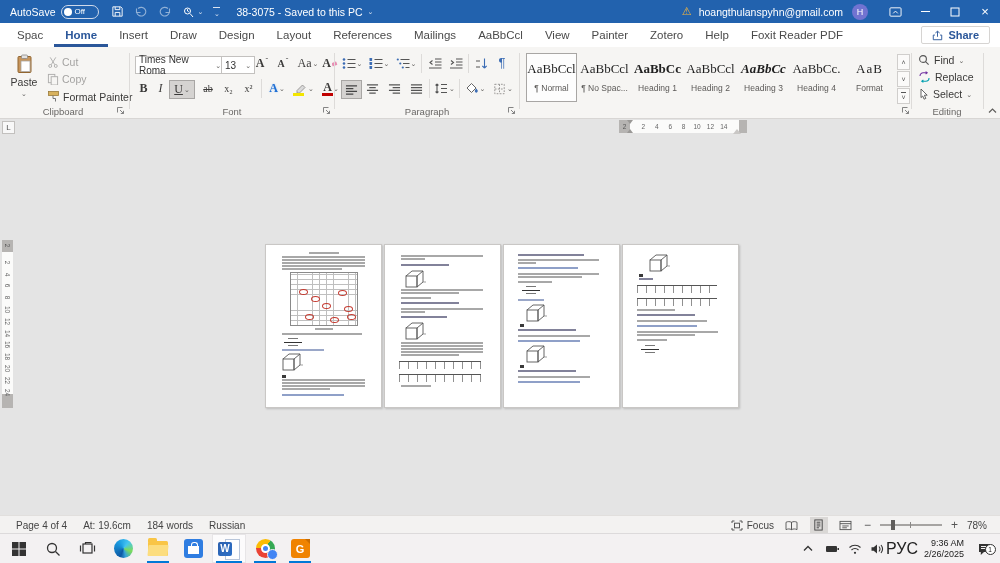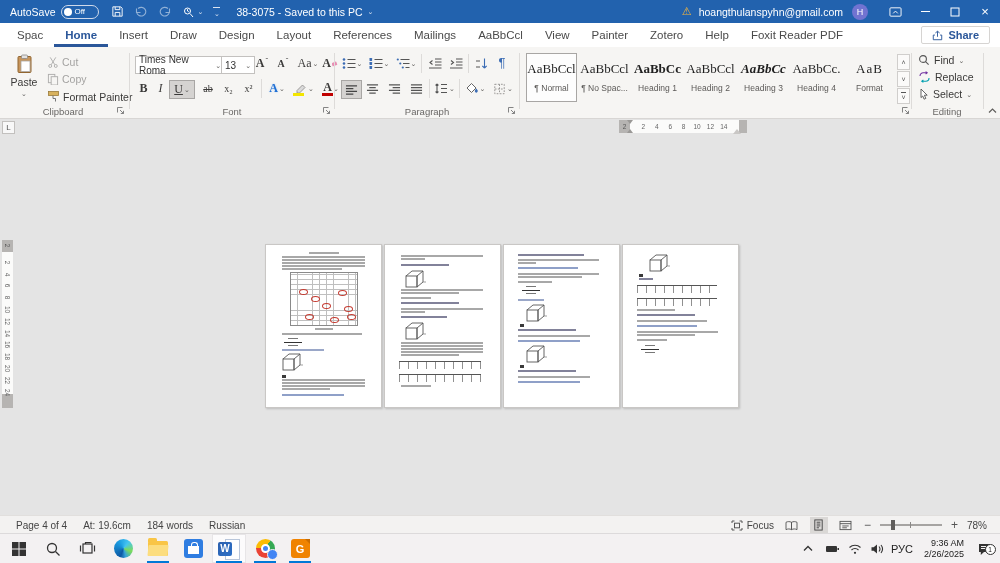--- a/index.html
+++ b/index.html
@@ -139,21 +139,21 @@
     display:flex;align-items:center;justify-content:center}
   .chrome{position:relative;width:19px;height:19px;border-radius:50%;
     background:conic-gradient(from 150deg,#ea4335 0 120deg,#fbbc05 0 240deg,#34a853 0 360deg)}
   .chrome .cc{position:absolute;inset:5px;background:#4285f4;border:2px solid #fff;border-radius:50%}
   .chrome .badge{position:absolute;right:-3px;bottom:-2px;width:9px;height:9px;border-radius:50%;
     background:#4285f4;border:1.5px solid #f3f1f2}
   .foxit{width:19px;height:19px;border-radius:3px;background:#f08300;color:#fff;font-weight:700;font-size:11px;
     display:flex;align-items:center;justify-content:center;position:relative}
   .foxit::after{content:"";position:absolute;right:0;top:0;border-style:solid;border-width:0 5px 5px 0;border-color:transparent #c96c00 transparent transparent}
   .tray{position:absolute;top:0;height:29px;display:flex;align-items:center;justify-content:center}
-  .langlbl{font-size:11px;color:#222}
+  .langlbl{font-size:16px;color:#222}
   .clock{font-size:9px;color:#222;text-align:right;line-height:10.5px}
   .ac-badge{position:absolute;right:-4px;bottom:1px;width:9px;height:9px;border-radius:50%;background:#fff;
     border:1px solid #333;font-size:6.5px;line-height:9px;text-align:center;color:#111}
 </style>
 </head>
 <body>
 
 <div id="app">
 
   <div class="titlebar">

